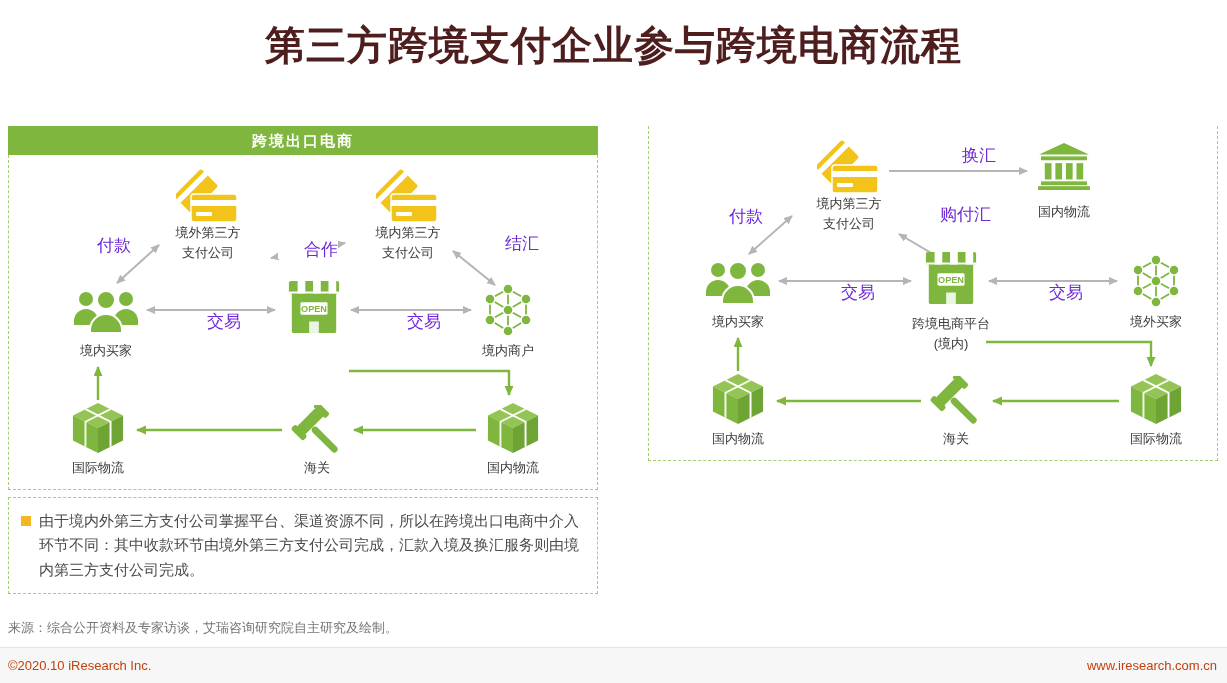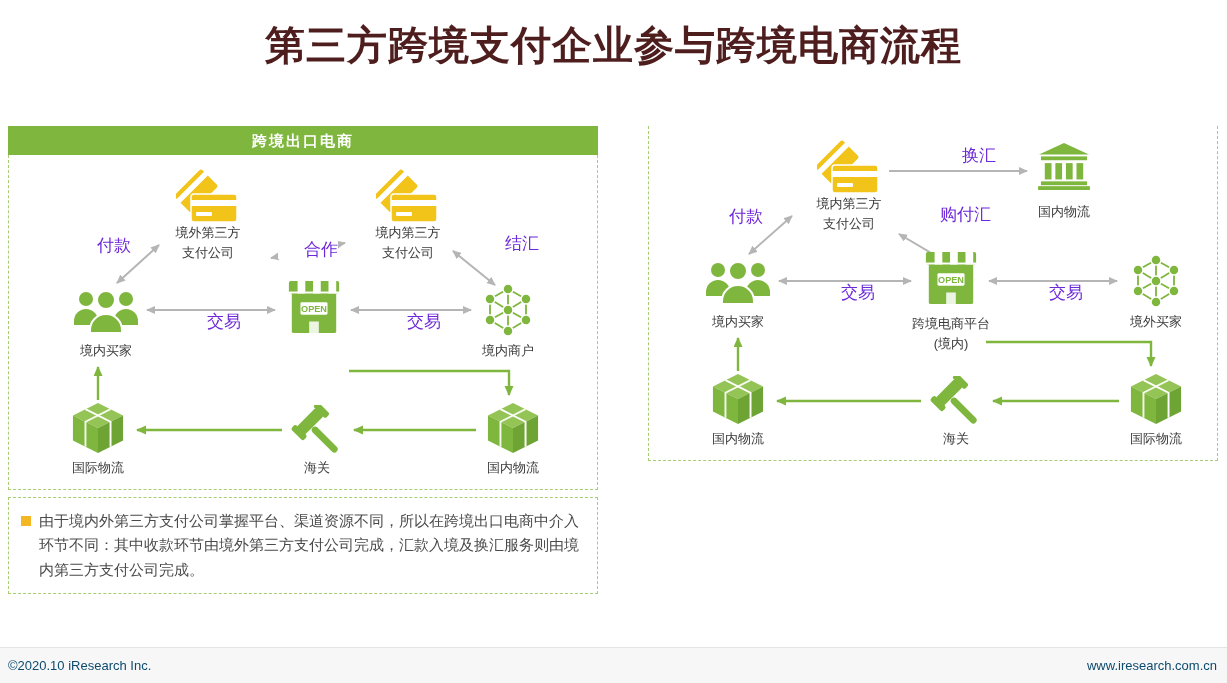--- a/index.html
+++ b/index.html
@@ -49,21 +49,21 @@
     padding:11px 14px 11px 12px; display:flex; gap:8px;
     font-size:15px; color:#4A4A4A; line-height:1.62; min-height:94px;
   }
   .bullet { flex:0 0 auto; width:10px; height:10px; background:#F2B723; margin-top:7px; }
 
   .source { position:absolute; left:8px; top:619px; font-size:13px; color:#757575; }
   .bottom-bar {
     position:absolute; left:0; top:647px; width:100%; height:36px;
     background:#F7F7F7; border-top:1px solid #E4E4E4;
     display:flex; justify-content:space-between; align-items:center;
-    padding:0 10px 0 8px; font-size:13px; color:#0c4a6e;
+    padding:0 10px 0 8px; font-size:13px; color:#c2410c;
   }
   svg text { font-family:"Liberation Sans","DejaVu Sans",sans-serif; }
 </style>
 </head>
 <body>
 
 <svg width="0" height="0" style="position:absolute" aria-hidden="true">
   <defs>
     <symbol id="sym-cards" viewBox="0 0 64 58">
       <g transform="rotate(-45 20 24)">
@@ -335,18 +335,19 @@
 
       <div class="edge-label" style="left:54px;top:82px;width:60px">付款</div>
       <div class="edge-label" style="left:287px;top:21px;width:60px">换汇</div>
       <div class="edge-label" style="left:270px;top:80px;width:72px">购付汇</div>
       <div class="edge-label" style="left:166px;top:158px;width:60px">交易</div>
       <div class="edge-label" style="left:374px;top:158px;width:60px">交易</div>
     </div>
 
   </section>
 
+  <div class="source">来源：综合公开资料及专家访谈，艾瑞咨询研究院自主研究及绘制。</div>
   <div class="bottom-bar">
     <span>©2020.10 iResearch Inc.</span>
     <span>www.iresearch.com.cn</span>
   </div>
 
 </div>
 
 </body></html>

